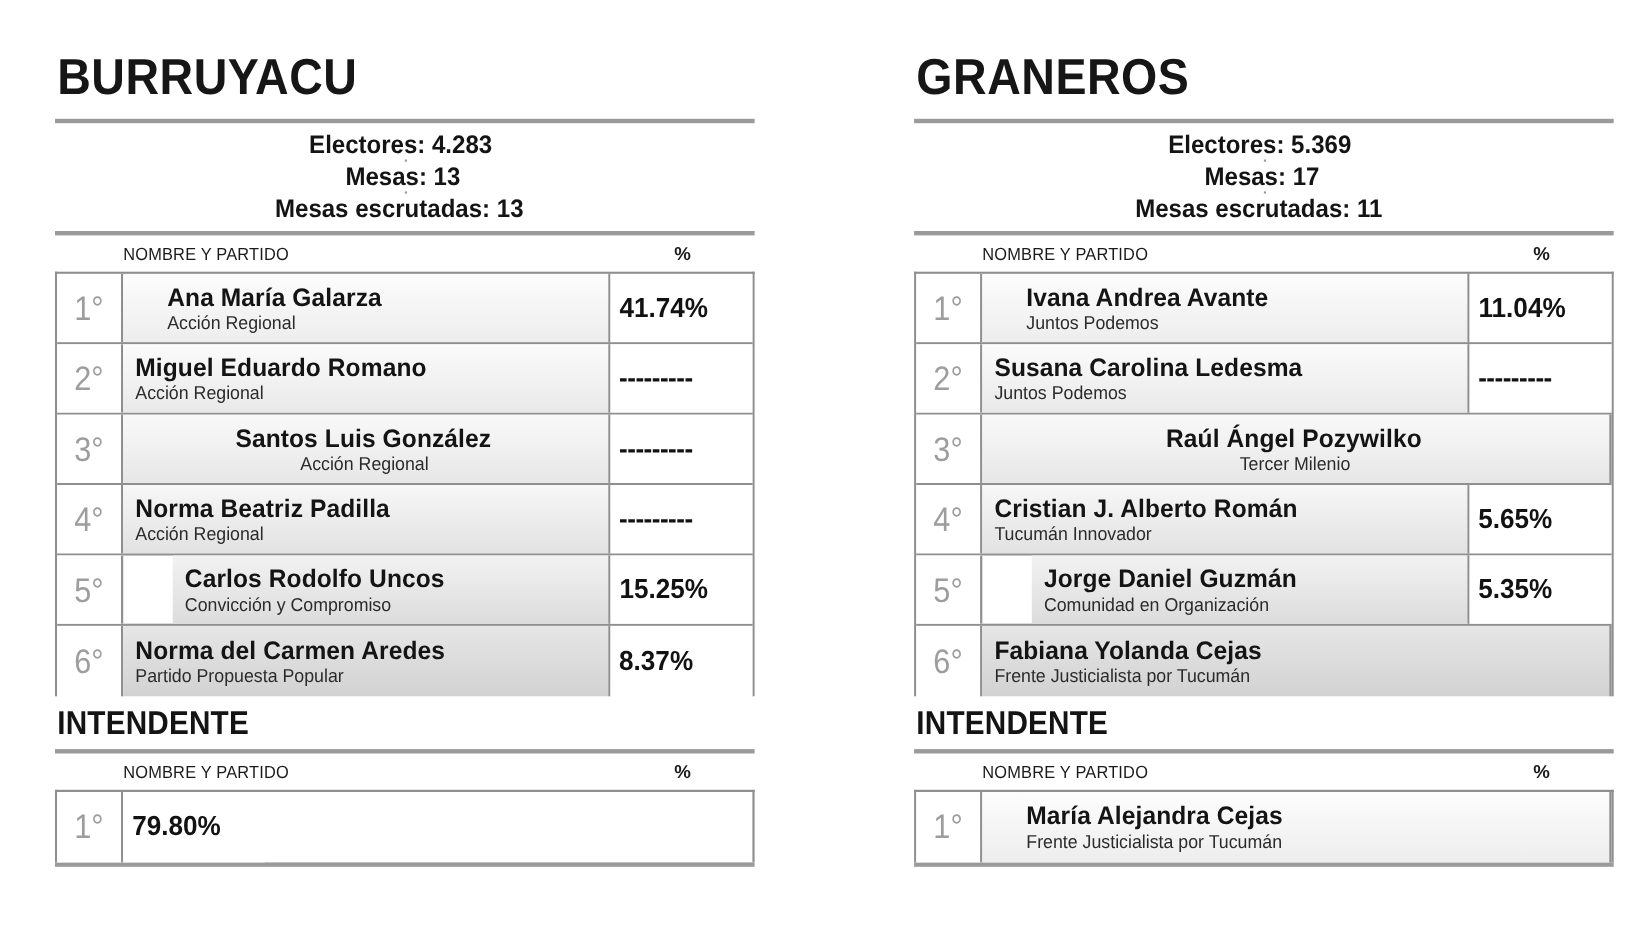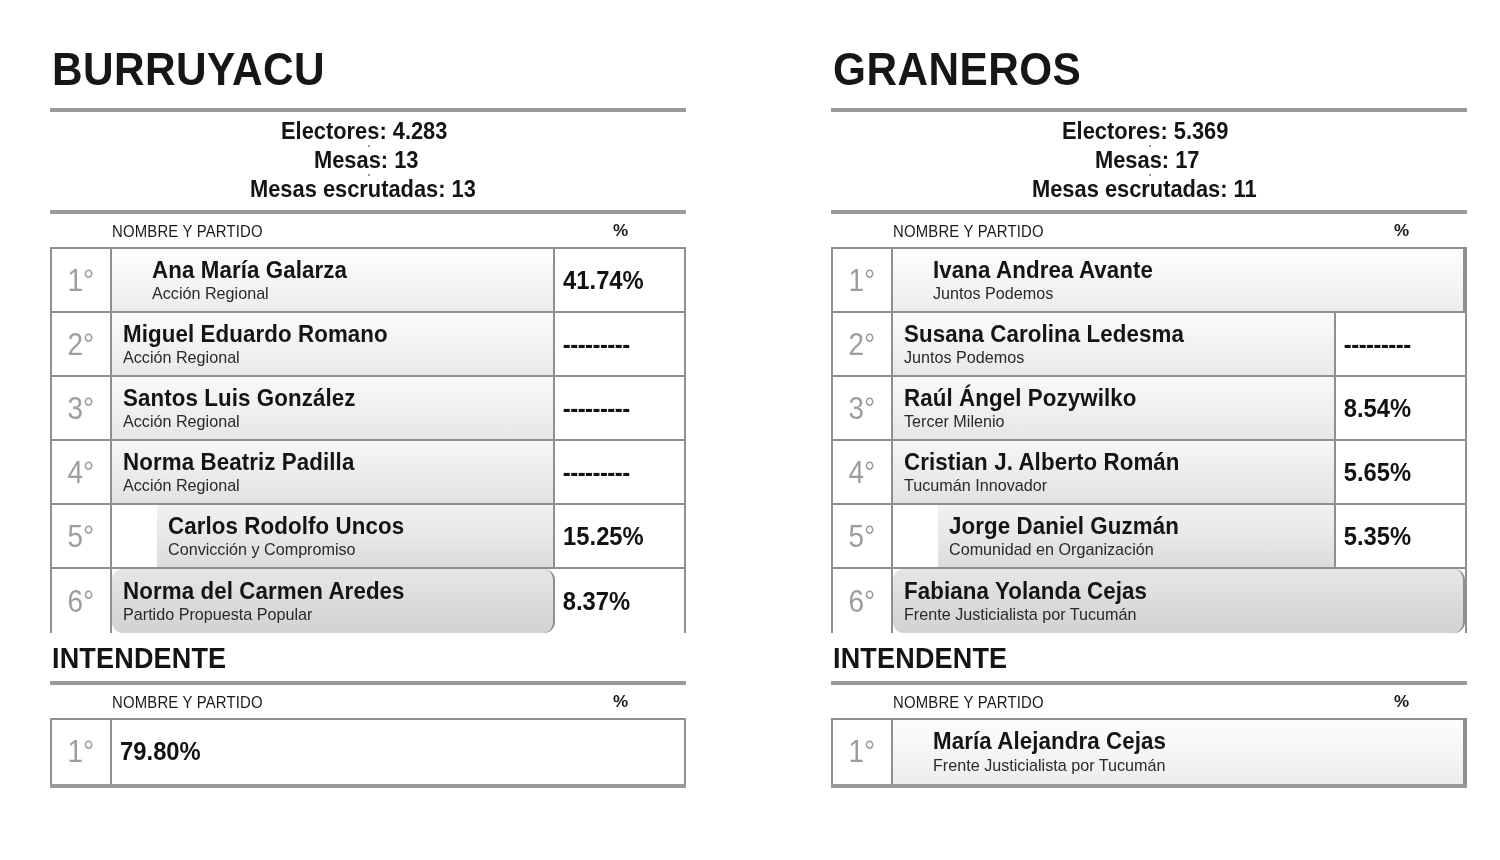--- a/index.html
+++ b/index.html
@@ -180,24 +180,24 @@
     transform: scaleX(0.95);
   }
   .pct-txt.dashes {
     font-size: 25px;
     letter-spacing: -0.5px;
   }
 
   
   .sh0 .cell-name { background: linear-gradient(to bottom, #fdfdfd 0%, #f4f4f4 55%, #ededed 100%); padding-left: 40px; }
   .sh1 .cell-name { background: linear-gradient(to bottom, #fbfbfb 0%, #f1f1f1 55%, #e9e9e9 100%); }
-  .sh2 .cell-name { background: linear-gradient(to bottom, #f9f9f9 0%, #efefef 55%, #e6e6e6 100%); }
+  .sh2 .cell-name { background: linear-gradient(to bottom, #f9f9f9 0%, #efefef 55%, #e6e6e6 100%); align-items: center; }
   .sh3 .cell-name { background: linear-gradient(to bottom, #f7f7f7 0%, #ebebeb 55%, #e2e2e2 100%); }
   .sh4 .cell-name { background: linear-gradient(to bottom, #f2f2f2 0%, #e6e6e6 55%, #dcdcdc 100%); margin-left: 45px; }
-  .sh5 .cell-name { background: linear-gradient(to bottom, #e6e6e6 0%, #dcdcdc 50%, #d2d2d2 100%); border-radius: 11px; }
+  .sh5 .cell-name { background: linear-gradient(to bottom, #e6e6e6 0%, #dcdcdc 50%, #d2d2d2 100%); }
 
   
   .section-title {
     font-size: 30px;
     font-weight: bold;
     color: #141414;
     letter-spacing: 0.2px;
     line-height: 1.05;
     transform: scaleX(0.9);
     transform-origin: left center;
@@ -364,20 +364,23 @@
     <div class="table">
 
       <div class="row sh0">
         <div class="cell-rank">
           <span class="rank-txt">1°</span>
         </div>
         <div class="cell-name">
           <span class="cand-name">Ivana Andrea Avante</span>
           <span class="cand-party">Juntos Podemos</span>
         </div>
+        <div class="cell-pct">
+          <span class="pct-txt">11.04%</span>
+        </div>
       </div>
 
       <div class="row sh1">
         <div class="cell-rank">
           <span class="rank-txt">2°</span>
         </div>
         <div class="cell-name">
           <span class="cand-name">Susana Carolina Ledesma</span>
           <span class="cand-party">Juntos Podemos</span>
         </div>
@@ -386,23 +389,20 @@
         </div>
       </div>
 
       <div class="row sh2">
         <div class="cell-rank">
           <span class="rank-txt">3°</span>
         </div>
         <div class="cell-name">
           <span class="cand-name">Raúl Ángel Pozywilko</span>
           <span class="cand-party">Tercer Milenio</span>
-        </div>
-        <div class="cell-pct">
-          <span class="pct-txt">8.54%</span>
         </div>
       </div>
 
       <div class="row sh3">
         <div class="cell-rank">
           <span class="rank-txt">4°</span>
         </div>
         <div class="cell-name">
           <span class="cand-name">Cristian J. Alberto Román</span>
           <span class="cand-party">Tucumán Innovador</span>

